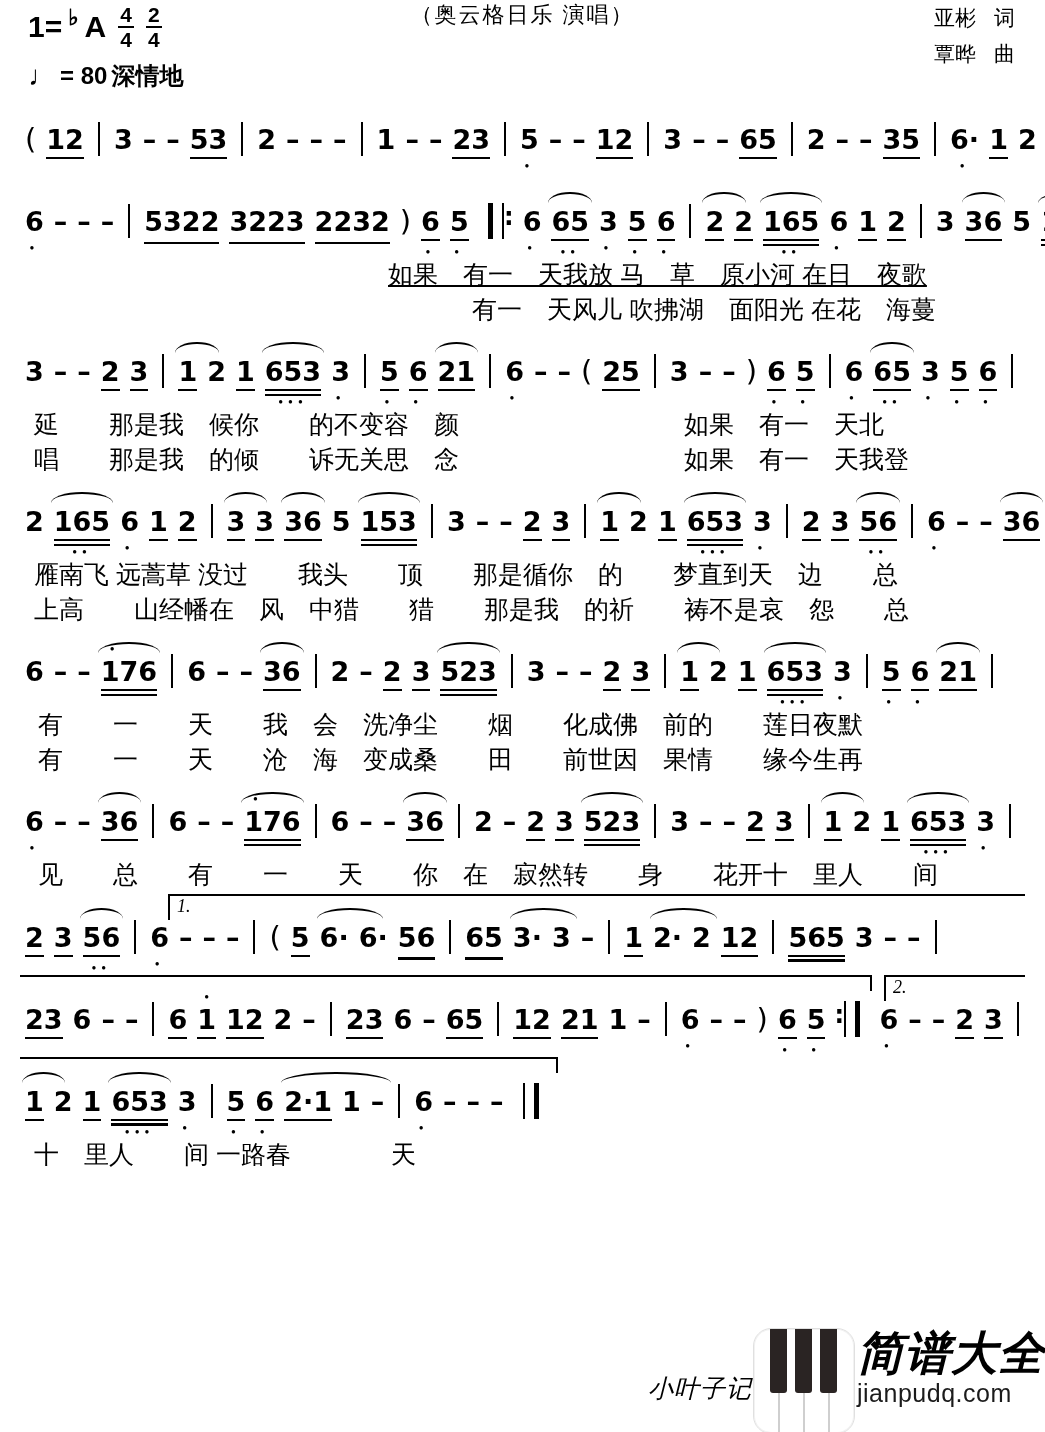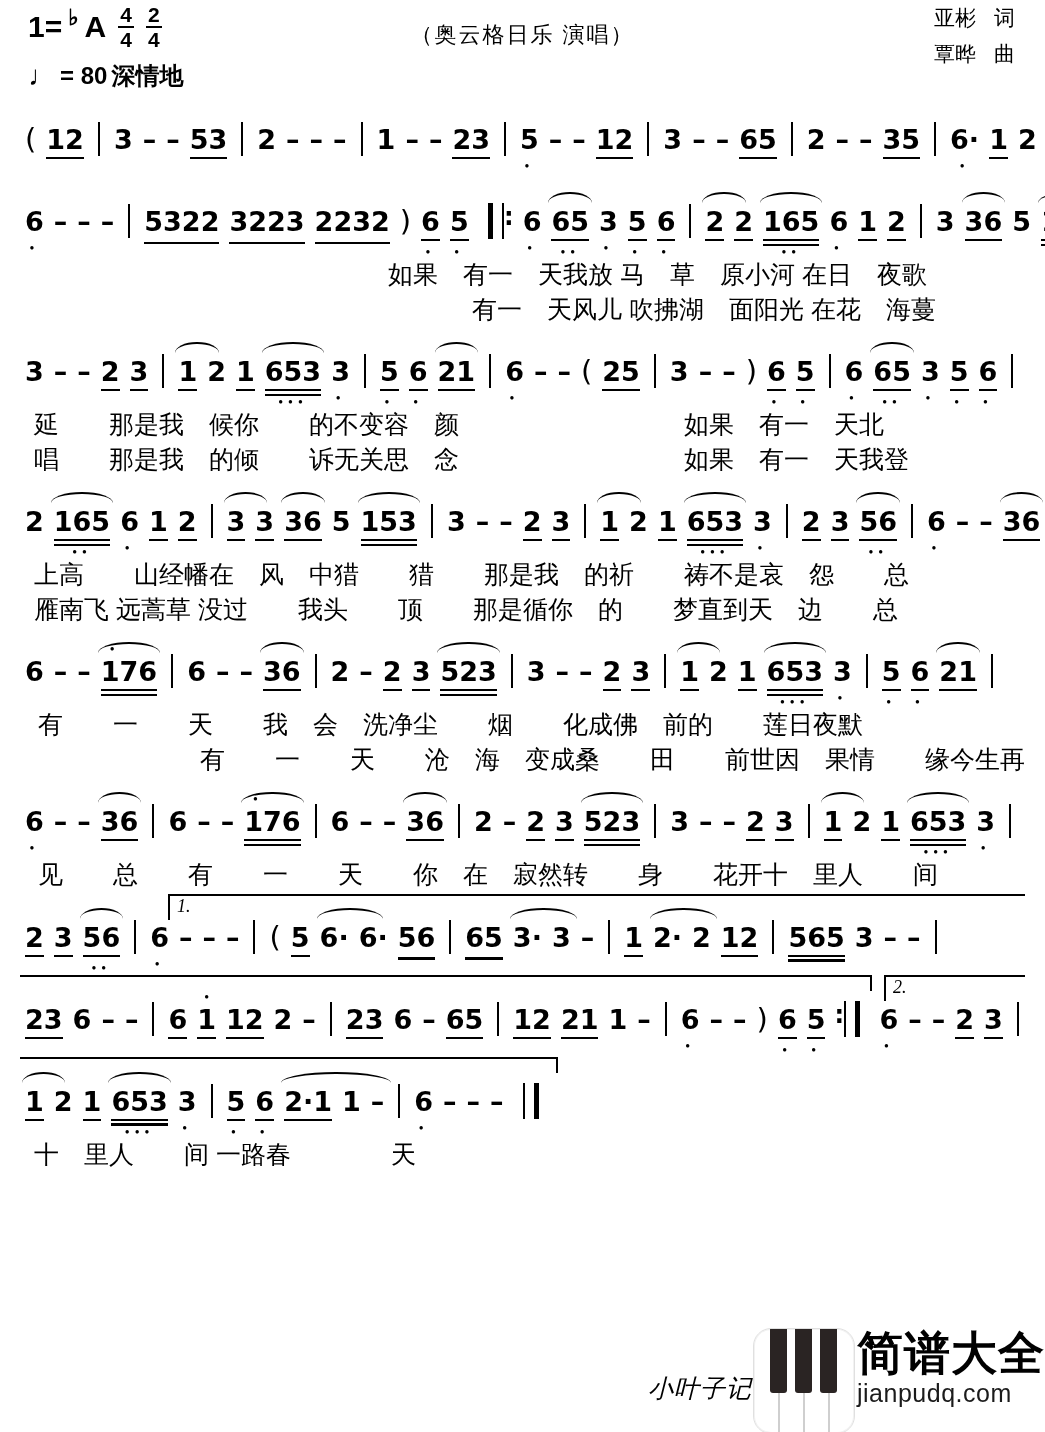--- a/index.html
+++ b/index.html
@@ -9,21 +9,21 @@
   .title{ text-align:center; font-size:44px; font-weight:bold; padding-top:16px; letter-spacing:2px;}
   .hdr-row{position:relative; height:96px;}
   .keyblock{position:absolute; left:28px; top:4px;}
   .keyline{font-size:30px; font-weight:bold; display:flex; align-items:center; gap:6px;}
   .flat{font-size:22px; vertical-align:super; position:relative; top:-9px; font-weight:bold;}
   .frac{display:inline-flex; flex-direction:column; align-items:center; line-height:1; font-size:21px; font-weight:bold; margin-left:6px;}
   .frac .num{border-bottom:2px solid #000; padding:0 2px 1px;}
   .frac .den{padding-top:1px;}
   .tempoline{font-size:24px; font-weight:bold; margin-top:10px; display:flex; align-items:center; gap:4px;}
   .qnote{font-size:28px;}
-  .subtitle{position:absolute; left:0; right:0; top:20px; text-align:center; font-size:22px; letter-spacing:2px;}
+  .subtitle{position:absolute; left:0; right:0; top:0; text-align:center; font-size:22px; letter-spacing:2px;}
   .credits{position:absolute; right:30px; top:0; text-align:left; font-size:21px; line-height:1.7;}
   .credits div{display:flex; gap:18px;}
   
   #score{padding:0 14px;}
   .system{position:relative; margin:0 6px 2px;}
   .mline{white-space:nowrap; padding:26px 0 16px; line-height:1;}
   .tok{position:relative; display:inline-block; margin:0 5px; vertical-align:baseline;}
   .tok .num{font:bold 27px "DejaVu Sans",sans-serif; font-style:normal; position:relative; display:inline-block;}
   .tok.u .num{border-bottom:2.5px solid #000; padding-bottom:2px;}
   .tok.uu .num::after{content:""; position:absolute; left:0; right:0; bottom:-7px; height:2.5px; background:#000;}
@@ -48,21 +48,21 @@
   .vlabel{font:italic 18px "Liberation Serif",serif; margin-left:7px; display:inline-block; vertical-align:top;}
   
   .credit{position:absolute; left:648px; top:1372px; font-family:"Liberation Serif",serif;
           font-style:italic; font-size:25px; letter-spacing:1px;}
   .watermark{position:absolute; right:0; top:1328px; display:flex; align-items:flex-start; background:#fff;}
   .piano{position:relative; width:100px; height:104px; border:1px solid #e0e0e0; border-radius:18px;
          background:#fff; overflow:hidden; flex:none; box-shadow:0 0 0 1px #f2f2f2 inset;}
   .piano .sep{position:absolute; top:0; bottom:0; width:2px; background:#cfcfcf;}
   .piano .bk{position:absolute; top:0; width:17px; height:62%; background:#2a2423; border-radius:0 0 3px 3px;}
   .wm-text{display:flex; flex-direction:column; align-items:flex-start; margin-left:2px;}
-  .wm-title{font-size:46px; font-weight:bold; letter-spacing:1px; line-height:1.1;}
+  .wm-title{font-size:46px; font-weight:bold; letter-spacing:1px; line-height:1.1;font-style:italic;}
   .wm-url{font-size:25px; color:#1b1b1b; letter-spacing:0.5px;}
 </style>
 </head>
 <body>
 
 <div class="page">
 
 
   <div class="hdr-row">
     <div class="keyblock">
@@ -97,37 +97,37 @@
       </div>
     </div>
   </div>
 
   <div id="score">
       <div class="system">
         <div class="mline"><span class="tok p"><i class="num">(</i></span><span class="tok u"><i class="num">12</i></span><span class="tok bar"></span><span class="tok "><i class="num">3</i></span><span class="tok dash"><i class="num">–</i></span><span class="tok dash"><i class="num">–</i></span><span class="tok u"><i class="num">53</i></span><span class="tok bar"></span><span class="tok "><i class="num">2</i></span><span class="tok dash"><i class="num">–</i></span><span class="tok dash"><i class="num">–</i></span><span class="tok dash"><i class="num">–</i></span><span class="tok bar"></span><span class="tok "><i class="num">1</i></span><span class="tok dash"><i class="num">–</i></span><span class="tok dash"><i class="num">–</i></span><span class="tok u"><i class="num">23</i></span><span class="tok bar"></span><span class="tok d1"><i class="num">5</i><span class="dots" style="font-size: 8px;">●</span></span><span class="tok dash"><i class="num">–</i></span><span class="tok dash"><i class="num">–</i></span><span class="tok u"><i class="num">12</i></span><span class="tok bar"></span><span class="tok "><i class="num">3</i></span><span class="tok dash"><i class="num">–</i></span><span class="tok dash"><i class="num">–</i></span><span class="tok u"><i class="num">65</i></span><span class="tok bar"></span><span class="tok "><i class="num">2</i></span><span class="tok dash"><i class="num">–</i></span><span class="tok dash"><i class="num">–</i></span><span class="tok u"><i class="num">35</i></span><span class="tok bar"></span><span class="tok d1"><i class="num">6·</i><span class="dots" style="font-size: 8px;">●</span></span><span class="tok u"><i class="num">1</i></span><span class="tok "><i class="num">2</i></span></div>
       </div>
       <div class="system">
         <div class="mline"><span class="tok d1"><i class="num">6</i><span class="dots" style="font-size: 8px;">●</span></span><span class="tok dash"><i class="num">–</i></span><span class="tok dash"><i class="num">–</i></span><span class="tok dash"><i class="num">–</i></span><span class="tok bar"></span><span class="tok uu"><i class="num">5322</i></span><span class="tok uu"><i class="num">3223</i></span><span class="tok uu"><i class="num">2232</i></span><span class="tok p"><i class="num">)</i></span><span class="tok u d1"><i class="num">6</i><span class="dots" style="font-size: 8px;">●</span></span><span class="tok u d1"><i class="num">5</i><span class="dots" style="font-size: 8px;">●</span></span><span class="rs"></span><span class="tok d1"><i class="num">6</i><span class="dots" style="font-size: 8px;">●</span></span><span class="tok u d2 t1"><i class="num">65</i><span class="arc"></span><span class="dots" style="font-size: 8px;">●●</span></span><span class="tok d1"><i class="num">3</i><span class="dots" style="font-size: 8px;">●</span></span><span class="tok u d1"><i class="num">5</i><span class="dots" style="font-size: 8px;">●</span></span><span class="tok u d1"><i class="num">6</i><span class="dots" style="font-size: 8px;">●</span></span><span class="tok bar"></span><span class="tok u t2"><i class="num">2</i><span class="arc wide"></span></span><span class="tok u"><i class="num">2</i></span><span class="tok u uu d2 t1"><i class="num">165</i><span class="arc"></span><span class="dots" style="font-size: 8px;">●●</span></span><span class="tok d1"><i class="num">6</i><span class="dots" style="font-size: 8px;">●</span></span><span class="tok u"><i class="num">1</i></span><span class="tok u"><i class="num">2</i></span><span class="tok bar"></span><span class="tok "><i class="num">3</i></span><span class="tok u t1"><i class="num">36</i><span class="arc"></span></span><span class="tok "><i class="num">5</i></span><span class="tok u uu t1"><i class="num">153</i><span class="arc"></span></span></div>
-        <div class="lyric" style="padding-left: 368px;">如果　有一　天我放 马　草　原小河 在日　夜歌</div>
+        <div class="lyric" style="padding-left: 368px; text-decoration: underline;">如果　有一　天我放 马　草　原小河 在日　夜歌</div>
         <div class="lyric" style="padding-left: 452px;">有一　天风儿 吹拂湖　面阳光 在花　海蔓</div>
       </div>
       <div class="system">
         <div class="mline"><span class="tok "><i class="num">3</i></span><span class="tok dash"><i class="num">–</i></span><span class="tok dash"><i class="num">–</i></span><span class="tok u"><i class="num">2</i></span><span class="tok u"><i class="num">3</i></span><span class="tok bar"></span><span class="tok u t2"><i class="num">1</i><span class="arc wide"></span></span><span class="tok "><i class="num">2</i></span><span class="tok u"><i class="num">1</i></span><span class="tok u uu d3 t1"><i class="num">653</i><span class="arc"></span><span class="dots" style="font-size: 8px;">●●●</span></span><span class="tok d1"><i class="num">3</i><span class="dots" style="font-size: 8px;">●</span></span><span class="tok bar"></span><span class="tok u d1"><i class="num">5</i><span class="dots" style="font-size: 8px;">●</span></span><span class="tok u d1"><i class="num">6</i><span class="dots" style="font-size: 8px;">●</span></span><span class="tok u t1"><i class="num">21</i><span class="arc"></span></span><span class="tok bar"></span><span class="tok d1"><i class="num">6</i><span class="dots" style="font-size: 8px;">●</span></span><span class="tok dash"><i class="num">–</i></span><span class="tok dash"><i class="num">–</i></span><span class="tok p"><i class="num">(</i></span><span class="tok u"><i class="num">25</i></span><span class="tok bar"></span><span class="tok "><i class="num">3</i></span><span class="tok dash"><i class="num">–</i></span><span class="tok dash"><i class="num">–</i></span><span class="tok p"><i class="num">)</i></span><span class="tok u d1"><i class="num">6</i><span class="dots" style="font-size: 8px;">●</span></span><span class="tok u d1"><i class="num">5</i><span class="dots" style="font-size: 8px;">●</span></span><span class="tok bar"></span><span class="tok d1"><i class="num">6</i><span class="dots" style="font-size: 8px;">●</span></span><span class="tok u d2 t1"><i class="num">65</i><span class="arc"></span><span class="dots" style="font-size: 8px;">●●</span></span><span class="tok d1"><i class="num">3</i><span class="dots" style="font-size: 8px;">●</span></span><span class="tok u d1"><i class="num">5</i><span class="dots" style="font-size: 8px;">●</span></span><span class="tok u d1"><i class="num">6</i><span class="dots" style="font-size: 8px;">●</span></span><span class="tok bar"></span></div>
         <div class="lyric" style="padding-left: 14px;">延　　那是我　候你　　的不变容　颜　　　　　　　　　如果　有一　天北</div>
         <div class="lyric" style="padding-left: 14px;">唱　　那是我　的倾　　诉无关思　念　　　　　　　　　如果　有一　天我登</div>
       </div>
       <div class="system">
         <div class="mline"><span class="tok "><i class="num">2</i></span><span class="tok u uu d2 t1"><i class="num">165</i><span class="arc"></span><span class="dots" style="font-size: 8px;">●●</span></span><span class="tok d1"><i class="num">6</i><span class="dots" style="font-size: 8px;">●</span></span><span class="tok u"><i class="num">1</i></span><span class="tok u"><i class="num">2</i></span><span class="tok bar"></span><span class="tok u t2"><i class="num">3</i><span class="arc wide"></span></span><span class="tok u"><i class="num">3</i></span><span class="tok u t1"><i class="num">36</i><span class="arc"></span></span><span class="tok "><i class="num">5</i></span><span class="tok u uu t1"><i class="num">153</i><span class="arc"></span></span><span class="tok bar"></span><span class="tok "><i class="num">3</i></span><span class="tok dash"><i class="num">–</i></span><span class="tok dash"><i class="num">–</i></span><span class="tok u"><i class="num">2</i></span><span class="tok u"><i class="num">3</i></span><span class="tok bar"></span><span class="tok u t2"><i class="num">1</i><span class="arc wide"></span></span><span class="tok "><i class="num">2</i></span><span class="tok u"><i class="num">1</i></span><span class="tok u uu d3 t1"><i class="num">653</i><span class="arc"></span><span class="dots" style="font-size: 8px;">●●●</span></span><span class="tok d1"><i class="num">3</i><span class="dots" style="font-size: 8px;">●</span></span><span class="tok bar"></span><span class="tok u"><i class="num">2</i></span><span class="tok u"><i class="num">3</i></span><span class="tok u d2 t1"><i class="num">56</i><span class="arc"></span><span class="dots" style="font-size: 8px;">●●</span></span><span class="tok bar"></span><span class="tok d1"><i class="num">6</i><span class="dots" style="font-size: 8px;">●</span></span><span class="tok dash"><i class="num">–</i></span><span class="tok dash"><i class="num">–</i></span><span class="tok u t1"><i class="num">36</i><span class="arc"></span></span></div>
+        <div class="lyric" style="padding-left: 14px;">雁南飞 远蒿草 没过　　我头　　顶　　那是循你　的　　梦直到天　边　　总</div>
         <div class="lyric" style="padding-left: 14px;">上高　　山经幡在　风　中猎　　猎　　那是我　的祈　　祷不是哀　怨　　总</div>
-        <div class="lyric" style="padding-left: 14px;">雁南飞 远蒿草 没过　　我头　　顶　　那是循你　的　　梦直到天　边　　总</div>
       </div>
       <div class="system">
         <div class="mline"><span class="tok "><i class="num">6</i></span><span class="tok dash"><i class="num">–</i></span><span class="tok dash"><i class="num">–</i></span><span class="tok u uu a1 al t1"><i class="num">176</i><span class="arc"></span><span class="updot" style="font-size: 8px; left: 20%;">●</span></span><span class="tok bar"></span><span class="tok "><i class="num">6</i></span><span class="tok dash"><i class="num">–</i></span><span class="tok dash"><i class="num">–</i></span><span class="tok u t1"><i class="num">36</i><span class="arc"></span></span><span class="tok bar"></span><span class="tok "><i class="num">2</i></span><span class="tok dash"><i class="num">–</i></span><span class="tok u"><i class="num">2</i></span><span class="tok u"><i class="num">3</i></span><span class="tok u uu t1"><i class="num">523</i><span class="arc"></span></span><span class="tok bar"></span><span class="tok "><i class="num">3</i></span><span class="tok dash"><i class="num">–</i></span><span class="tok dash"><i class="num">–</i></span><span class="tok u"><i class="num">2</i></span><span class="tok u"><i class="num">3</i></span><span class="tok bar"></span><span class="tok u t2"><i class="num">1</i><span class="arc wide"></span></span><span class="tok "><i class="num">2</i></span><span class="tok u"><i class="num">1</i></span><span class="tok u uu d3 t1"><i class="num">653</i><span class="arc"></span><span class="dots" style="font-size: 8px;">●●●</span></span><span class="tok d1"><i class="num">3</i><span class="dots" style="font-size: 8px;">●</span></span><span class="tok bar"></span><span class="tok u d1"><i class="num">5</i><span class="dots" style="font-size: 8px;">●</span></span><span class="tok u d1"><i class="num">6</i><span class="dots" style="font-size: 8px;">●</span></span><span class="tok u t1"><i class="num">21</i><span class="arc"></span></span><span class="tok bar"></span></div>
         <div class="lyric" style="padding-left: 18px;">有　　一　　天　　我　会　洗净尘　　烟　　化成佛　前的　　莲日夜默</div>
-        <div class="lyric" style="padding-left: 18px; text-align: right;">有　　一　　天　　沧　海　变成桑　　田　　前世因　果情　　缘今生再</div>
+        <div class="lyric" style="padding-left: 18px;">有　　一　　天　　沧　海　变成桑　　田　　前世因　果情　　缘今生再</div>
       </div>
       <div class="system">
         <div class="mline"><span class="tok d1"><i class="num">6</i><span class="dots" style="font-size: 8px;">●</span></span><span class="tok dash"><i class="num">–</i></span><span class="tok dash"><i class="num">–</i></span><span class="tok u t1"><i class="num">36</i><span class="arc"></span></span><span class="tok bar"></span><span class="tok "><i class="num">6</i></span><span class="tok dash"><i class="num">–</i></span><span class="tok dash"><i class="num">–</i></span><span class="tok u uu a1 al t1"><i class="num">176</i><span class="arc"></span><span class="updot" style="font-size: 8px; left: 20%;">●</span></span><span class="tok bar"></span><span class="tok "><i class="num">6</i></span><span class="tok dash"><i class="num">–</i></span><span class="tok dash"><i class="num">–</i></span><span class="tok u t1"><i class="num">36</i><span class="arc"></span></span><span class="tok bar"></span><span class="tok "><i class="num">2</i></span><span class="tok dash"><i class="num">–</i></span><span class="tok u"><i class="num">2</i></span><span class="tok u"><i class="num">3</i></span><span class="tok u uu t1"><i class="num">523</i><span class="arc"></span></span><span class="tok bar"></span><span class="tok "><i class="num">3</i></span><span class="tok dash"><i class="num">–</i></span><span class="tok dash"><i class="num">–</i></span><span class="tok u"><i class="num">2</i></span><span class="tok u"><i class="num">3</i></span><span class="tok bar"></span><span class="tok u t2"><i class="num">1</i><span class="arc wide"></span></span><span class="tok "><i class="num">2</i></span><span class="tok u"><i class="num">1</i></span><span class="tok u uu d3 t1"><i class="num">653</i><span class="arc"></span><span class="dots" style="font-size: 8px;">●●●</span></span><span class="tok d1"><i class="num">3</i><span class="dots" style="font-size: 8px;">●</span></span><span class="tok bar"></span></div>
         <div class="lyric" style="padding-left: 18px;">见　　总　　有　　一　　天　　你　在　寂然转　　身　　花开十　里人　　间</div>
       </div>
       <div class="system">
         <div class="volta open" style="left: 148px; right: 0px;"><span class="vlabel">1.</span></div>
         <div class="mline"><span class="tok u"><i class="num">2</i></span><span class="tok u"><i class="num">3</i></span><span class="tok u d2 t1"><i class="num">56</i><span class="arc"></span><span class="dots" style="font-size: 8px;">●●</span></span><span class="tok bar"></span><span class="tok d1"><i class="num">6</i><span class="dots" style="font-size: 8px;">●</span></span><span class="tok dash"><i class="num">–</i></span><span class="tok dash"><i class="num">–</i></span><span class="tok dash"><i class="num">–</i></span><span class="tok bar"></span><span class="tok p"><i class="num">(</i></span><span class="tok u"><i class="num">5</i></span><span class="tok t2"><i class="num">6·</i><span class="arc wide"></span></span><span class="tok "><i class="num">6·</i></span><span class="tok uu"><i class="num">56</i></span><span class="tok bar"></span><span class="tok uu"><i class="num">65</i></span><span class="tok t2"><i class="num">3·</i><span class="arc wide"></span></span><span class="tok "><i class="num">3</i></span><span class="tok dash"><i class="num">–</i></span><span class="tok bar"></span><span class="tok u"><i class="num">1</i></span><span class="tok t2"><i class="num">2·</i><span class="arc wide"></span></span><span class="tok "><i class="num">2</i></span><span class="tok u"><i class="num">12</i></span><span class="tok bar"></span><span class="tok u uu"><i class="num">565</i></span><span class="tok "><i class="num">3</i></span><span class="tok dash"><i class="num">–</i></span><span class="tok dash"><i class="num">–</i></span><span class="tok bar"></span></div>
       </div>
       <div class="system">

